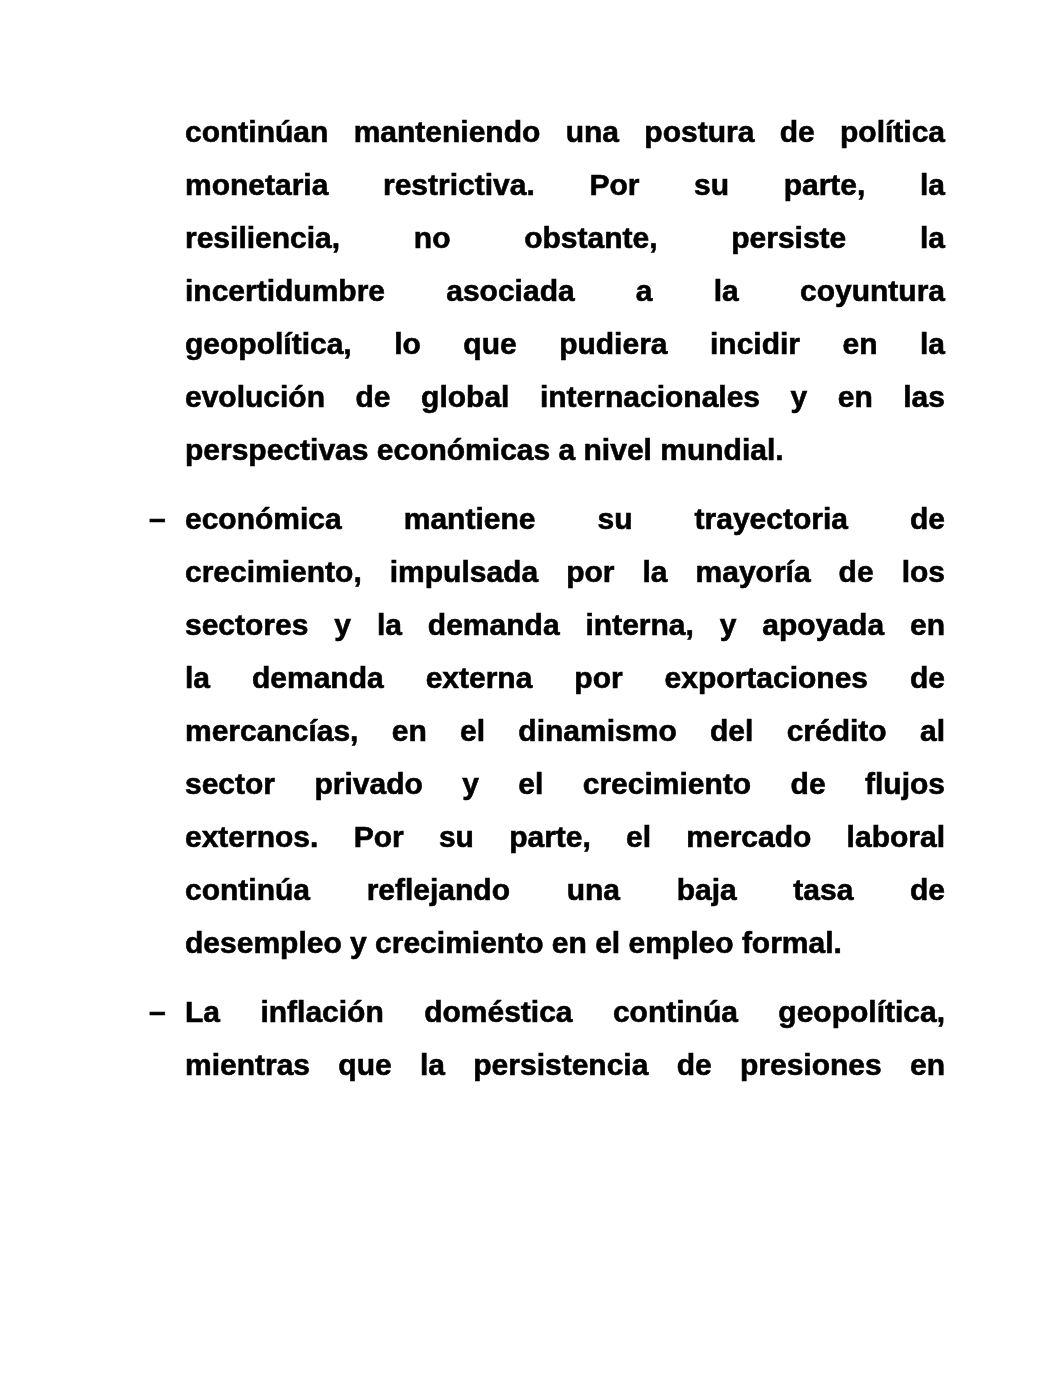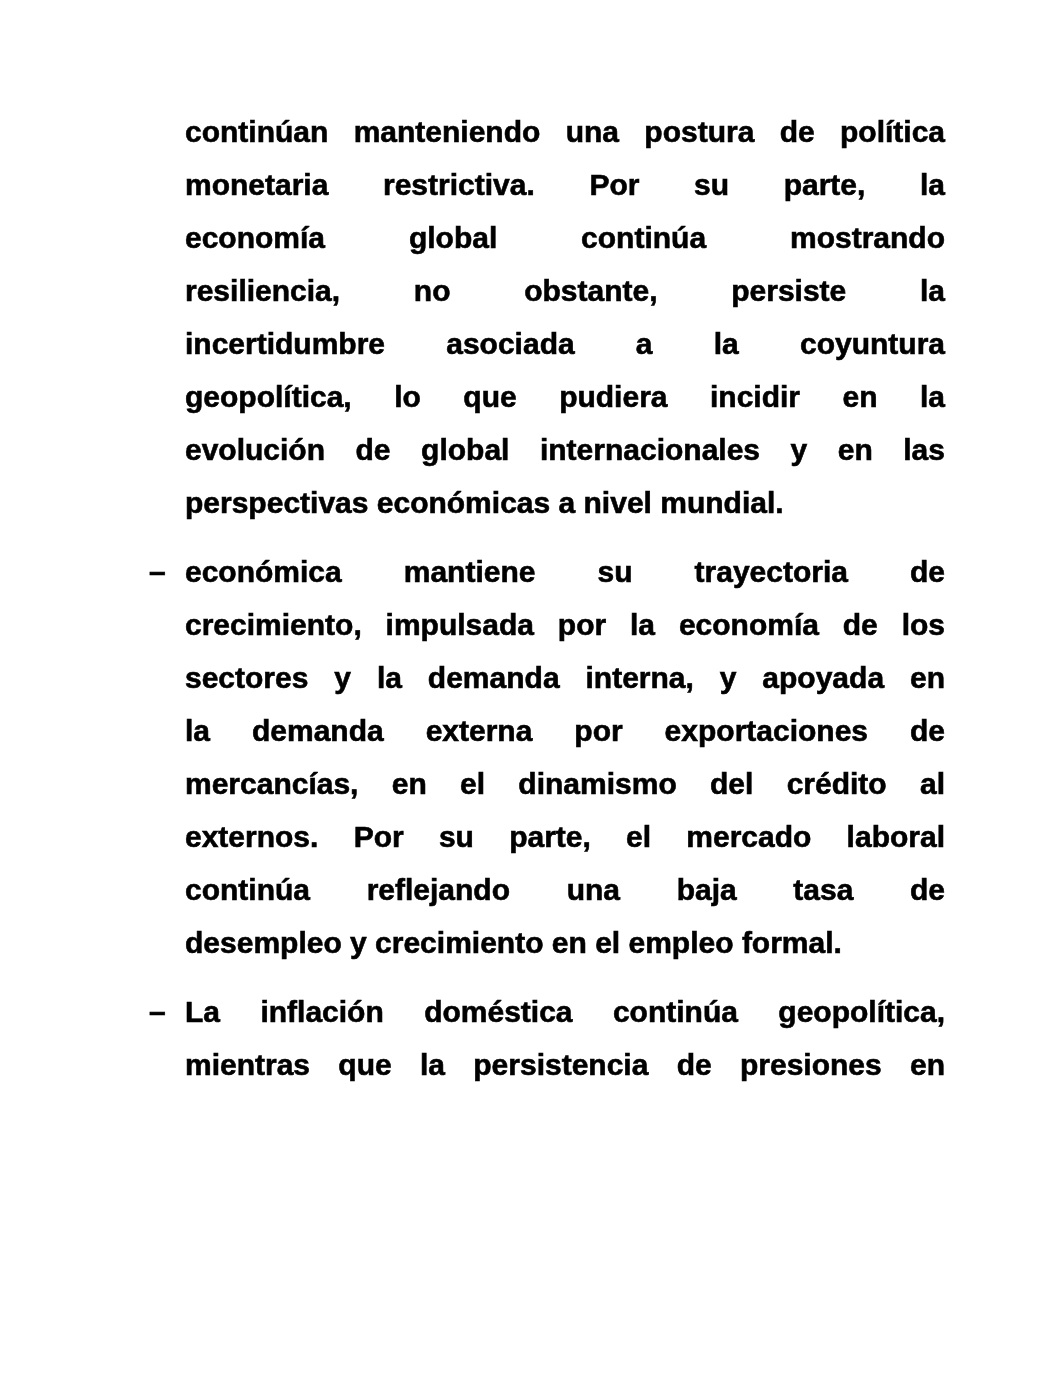--- a/index.html
+++ b/index.html
@@ -49,35 +49,35 @@
   }
 </style>
 </head>
 <body>
 
 <div class="doc">
 
   <section class="para">
     <div class="line">continúan manteniendo una postura de política</div>
     <div class="line">monetaria restrictiva. Por su parte, la</div>
-    <div class="line">economía global continúa mostrando</div>
     <div class="line">resiliencia, no obstante, persiste la</div>
     <div class="line">incertidumbre asociada a la coyuntura</div>
     <div class="line">geopolítica, lo que pudiera incidir en la</div>
     <div class="line">evolución de global internacionales y en las</div>
     <div class="line end">perspectivas económicas a nivel mundial.</div>
   </section>
 
   <section class="para">
     <span class="dash">–</span>
     <div class="line">económica mantiene su trayectoria de</div>
-    <div class="line">crecimiento, impulsada por la economía de los</div>
+    <div class="line">crecimiento, impulsada por la mayoría de los</div>
     <div class="line">sectores y la demanda interna, y apoyada en</div>
     <div class="line">la demanda externa por exportaciones de</div>
     <div class="line">mercancías, en el dinamismo del crédito al</div>
+    <div class="line">sector privado y el crecimiento de flujos</div>
     <div class="line">externos. Por su parte, el mercado laboral</div>
     <div class="line">continúa reflejando una baja tasa de</div>
     <div class="line end">desempleo y crecimiento en el empleo formal.</div>
   </section>
 
   <section class="para">
     <span class="dash">–</span>
     <div class="line">La inflación doméstica continúa geopolítica,</div>
     <div class="line">mientras que la persistencia de presiones en</div>
   </section>

